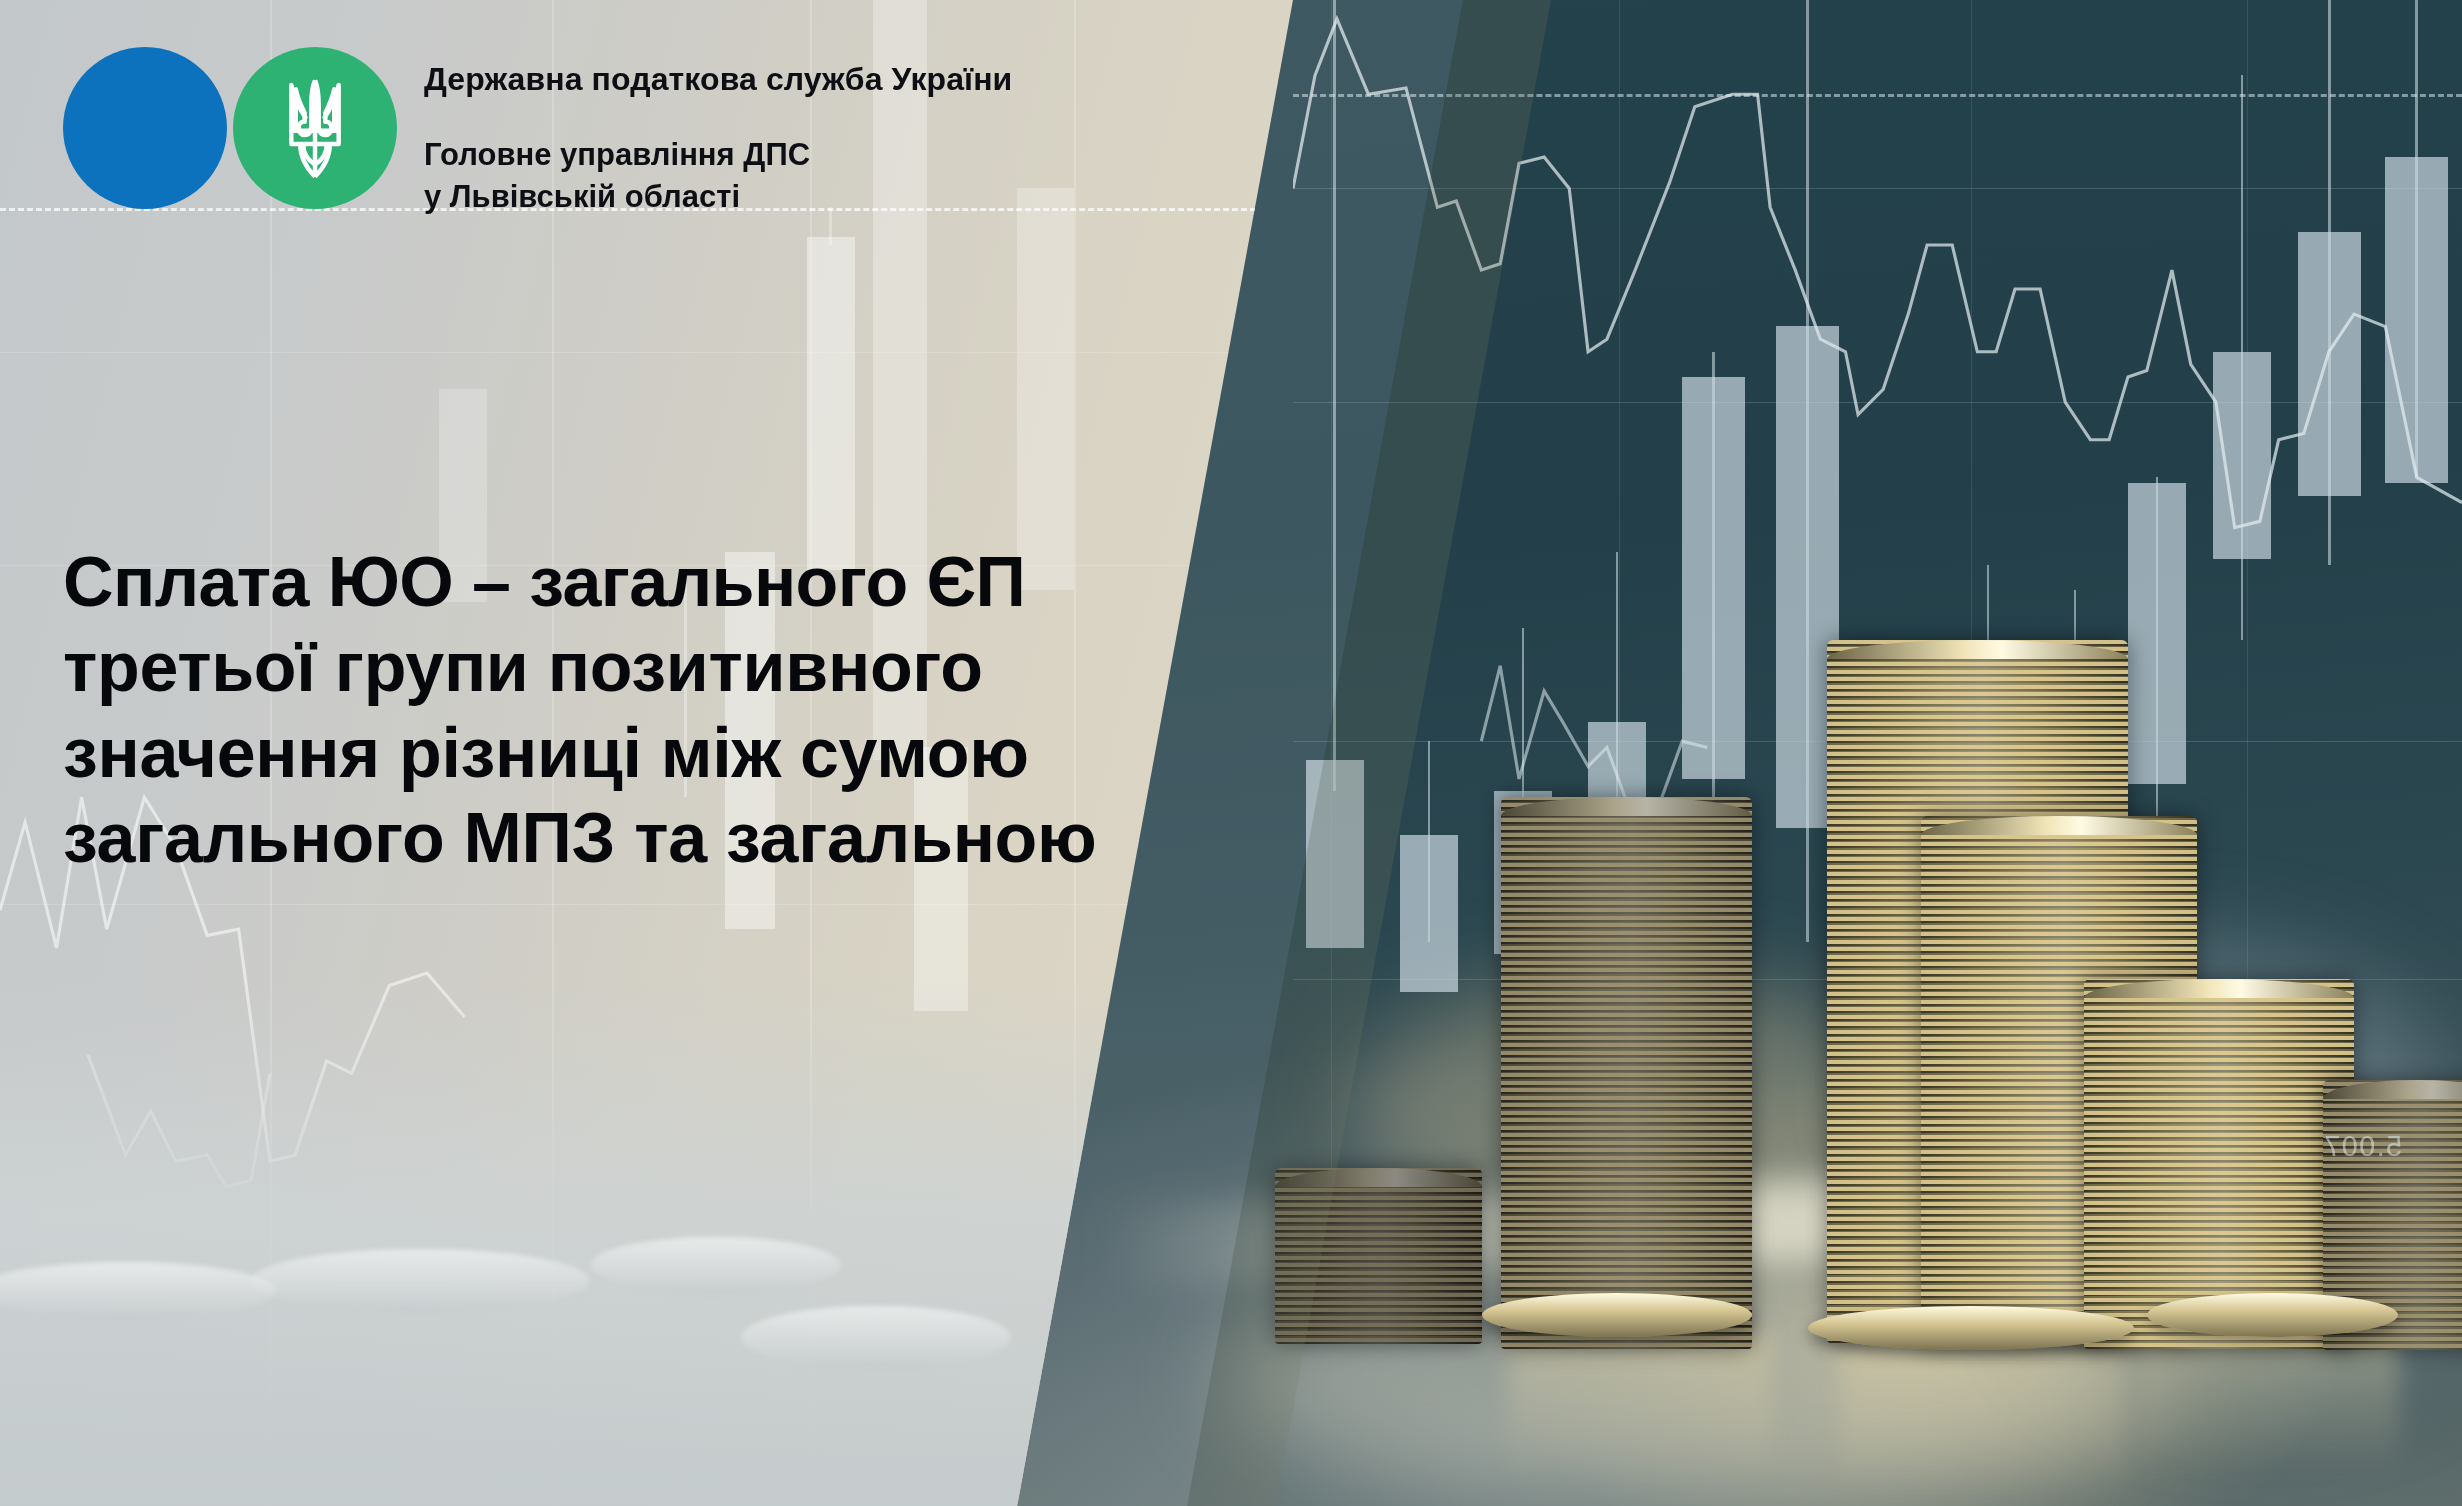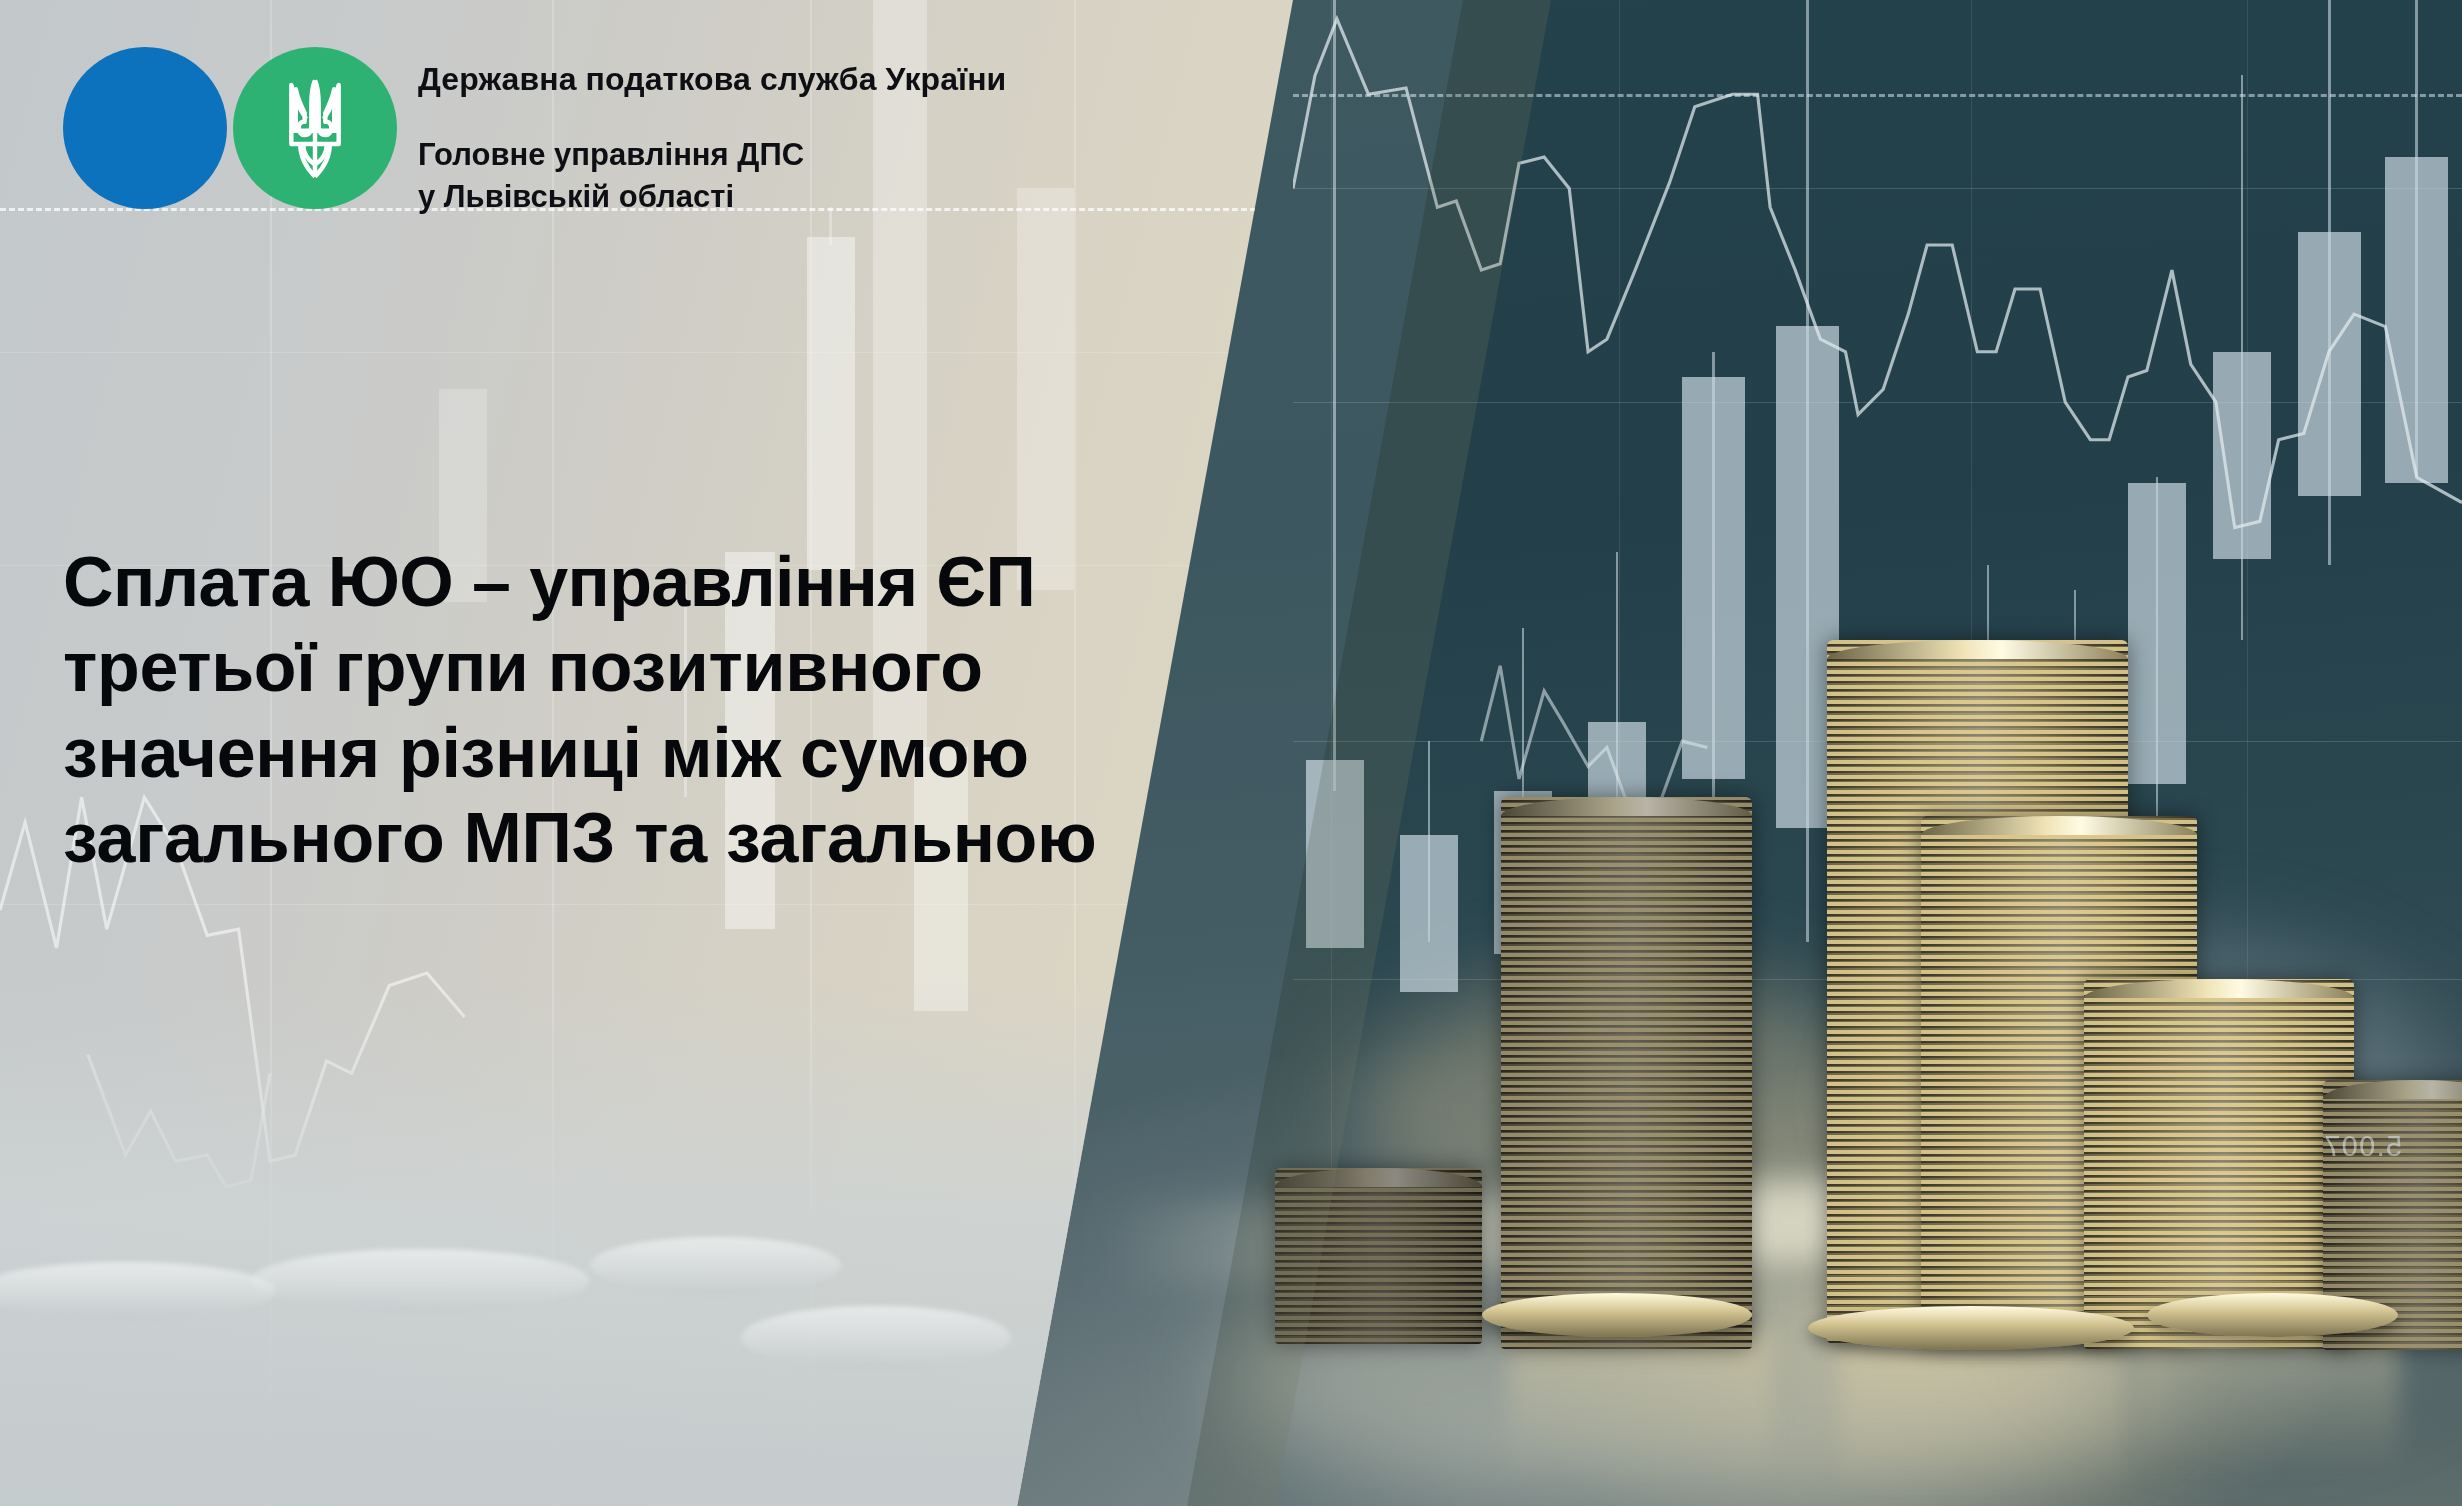--- a/index.html
+++ b/index.html
@@ -117,21 +117,21 @@
 
   
   .header{position:absolute;left:63px;top:47px;display:flex;align-items:flex-start;}
   .logo{position:relative;width:339px;height:162px;flex:0 0 auto;}
   .circle{position:absolute;top:0;width:164px;height:162px;border-radius:50%;}
   .circle-blue{left:0;background:#0c72bd;}
   .circle-green{left:170px;background:#2eb273;}
   .trident{position:absolute;left:170px;top:0;width:164px;height:162px;display:flex;align-items:center;justify-content:center;}
   .trident svg{width:74px;height:105px;display:block;}
 
-  .head-text{margin-left:16px;padding-top:14px;}
+  .head-text{margin-left:22px;padding-top:14px;}
   .head-line1{font-size:32px;font-weight:700;color:#0d0f14;letter-spacing:0.1px;white-space:nowrap;}
   .head-line2{font-size:31px;font-weight:700;color:#0d0f14;margin-top:39px;white-space:nowrap;}
   .head-line3{font-size:31px;font-weight:700;color:#0d0f14;margin-top:6.3px;white-space:nowrap;}
 
   
   .headline{
     position:absolute;left:63px;top:540px;width:1105px;
     font-size:70px;line-height:1.22;font-weight:700;color:#07080b;
     letter-spacing:-0.3px;
   }
@@ -301,20 +301,20 @@
       </div>
     </div>
     <div class="head-text">
       <div class="head-line1">Державна податкова служба України</div>
       <div class="head-line2">Головне управління ДПС</div>
       <div class="head-line3">у Львівській області</div>
     </div>
   </div>
 
   <div class="headline">
-    <span class="ln">Сплата ЮО – управління ЄП</span>
+    <span class="ln">Сплата ЮО – загального ЄП</span>
     <span class="ln">третьої групи позитивного</span>
     <span class="ln">значення різниці між сумою</span>
     <span class="ln">загального МПЗ та загальною</span>
   </div>
 
 </div>
 
 
 </body></html>

